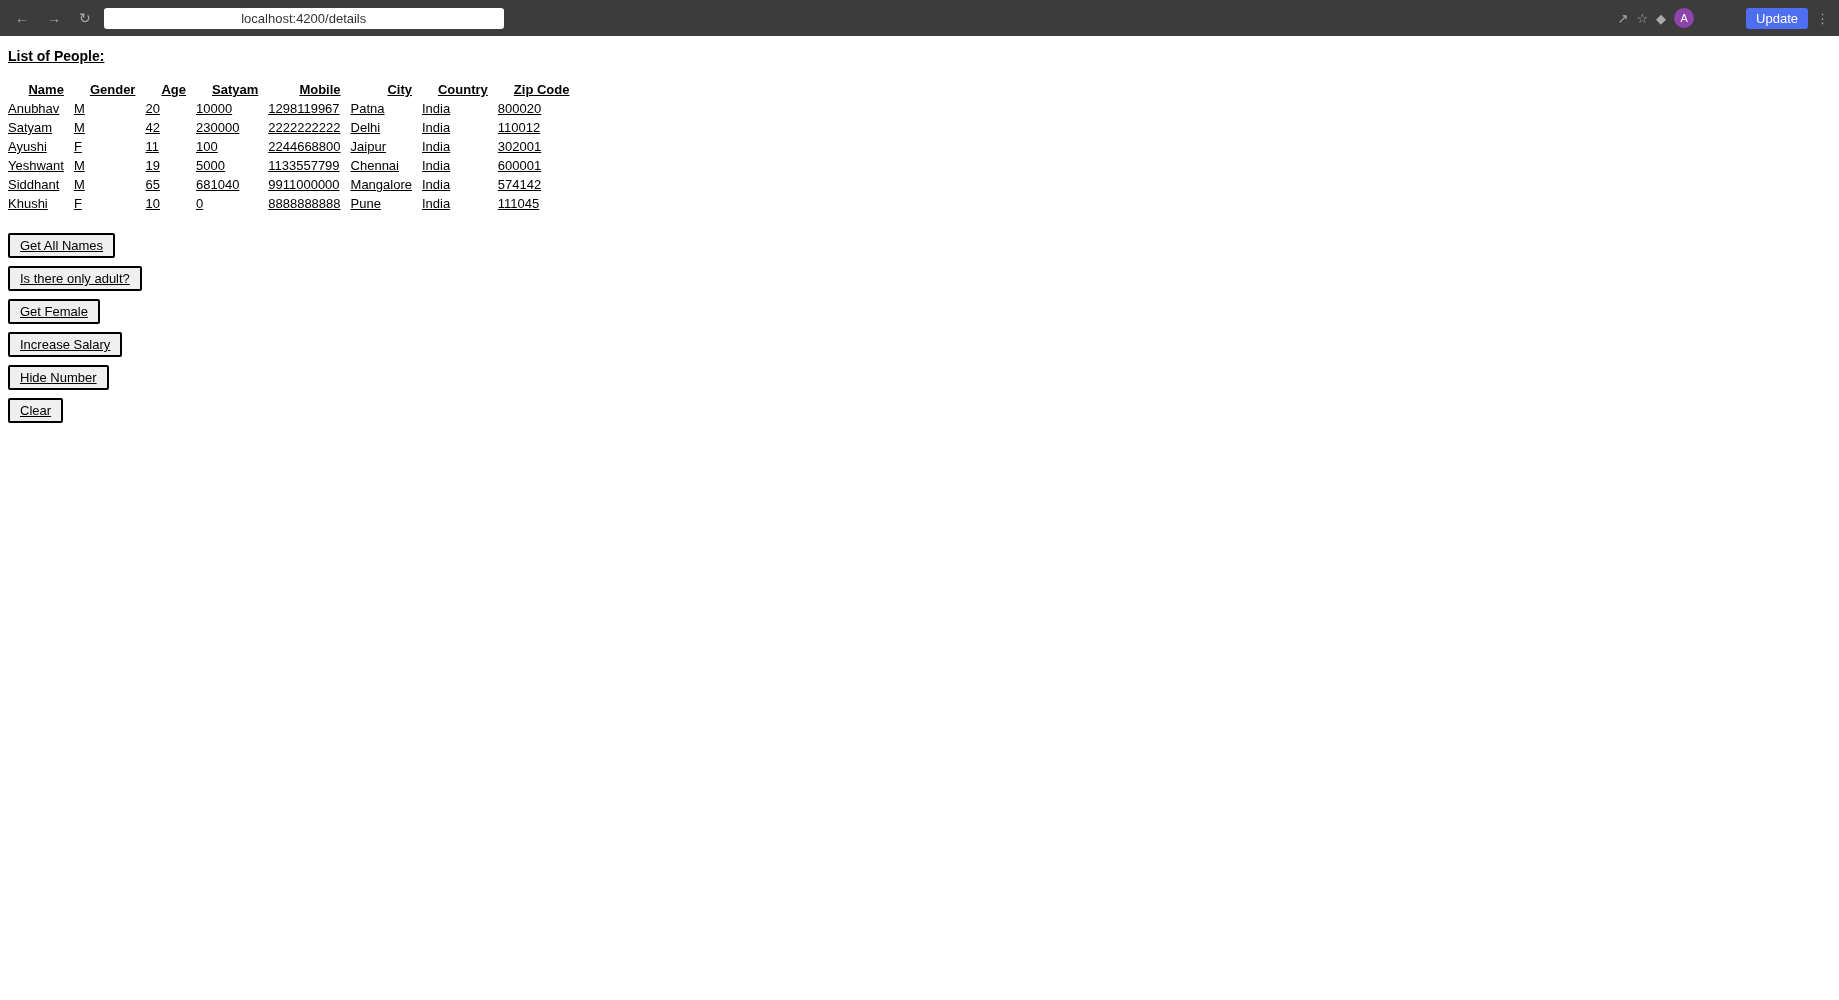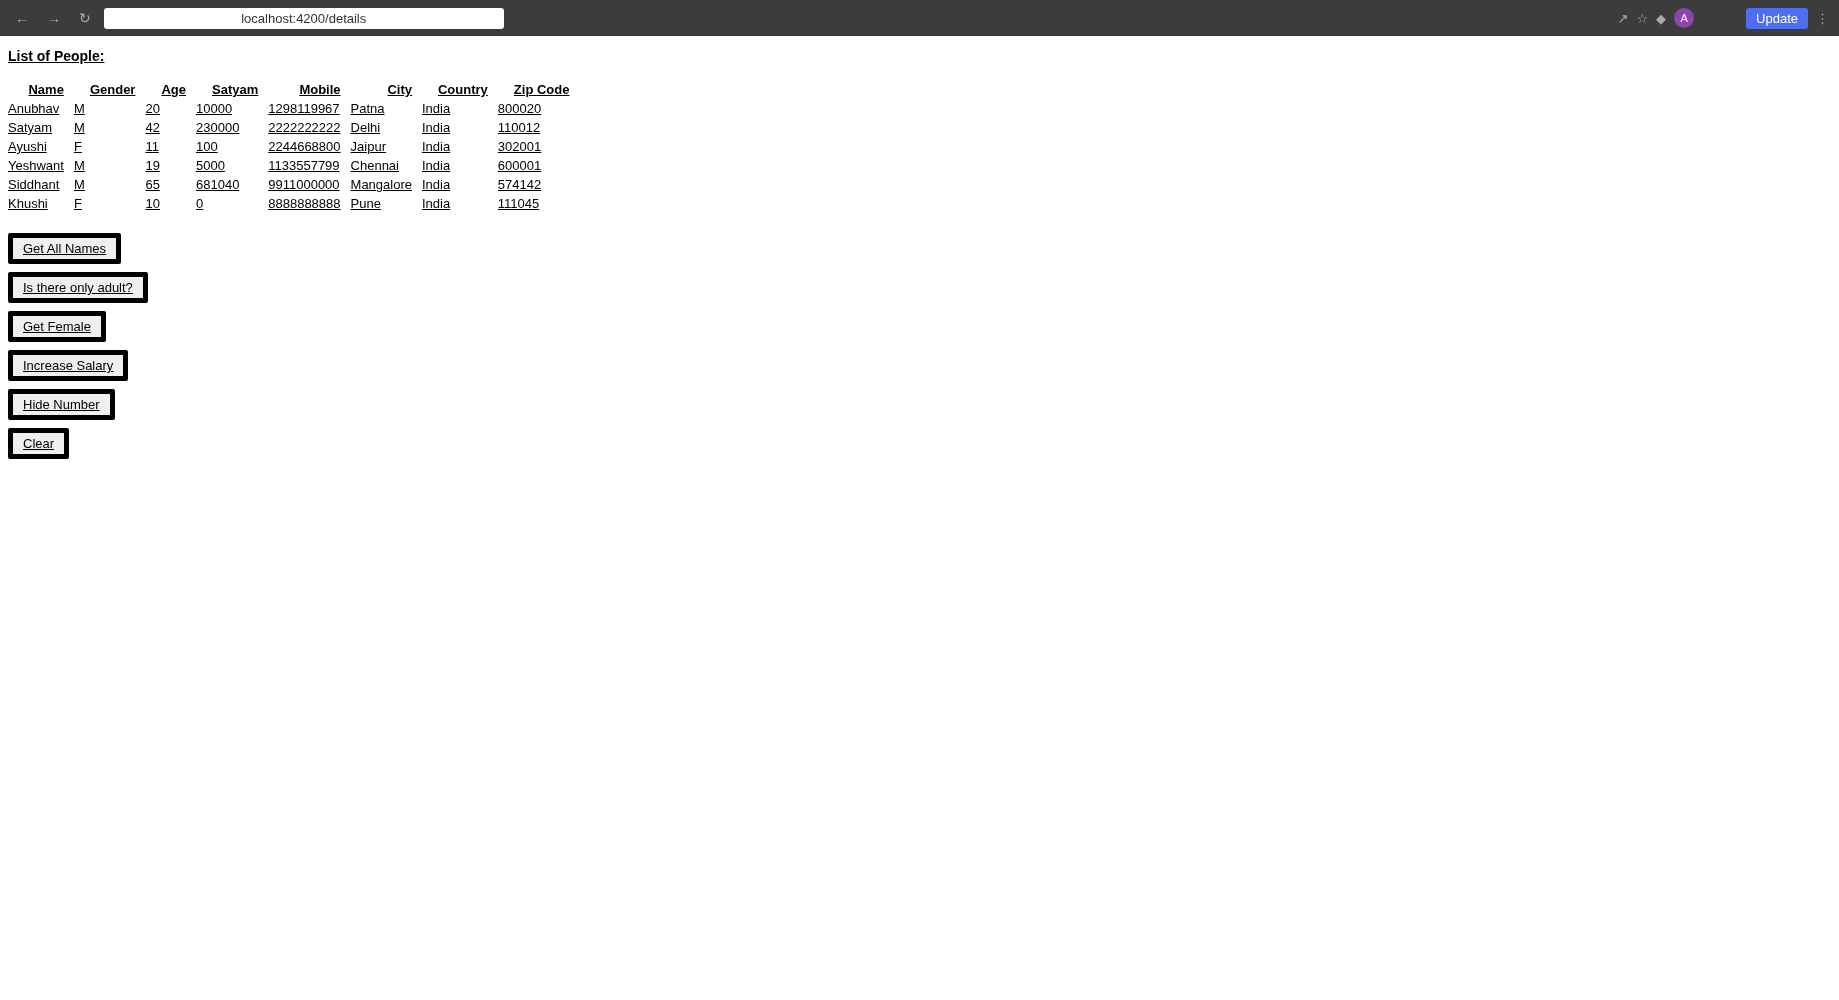--- a/index.html
+++ b/index.html
@@ -95,21 +95,21 @@
 
     .buttons-section {
       display: flex;
       flex-direction: column;
       gap: 8px;
       align-items: flex-start;
     }
 
     .action-btn {
       background: #efefef;
-      border: 5px solid #000000;
+      border: 2px solid #000000;
       border-radius: 2px;
       padding: 3px 10px;
       font-size: 13px;
       cursor: pointer;
       color: #000;
     }
   </style>
 </head>
 <body>
 

